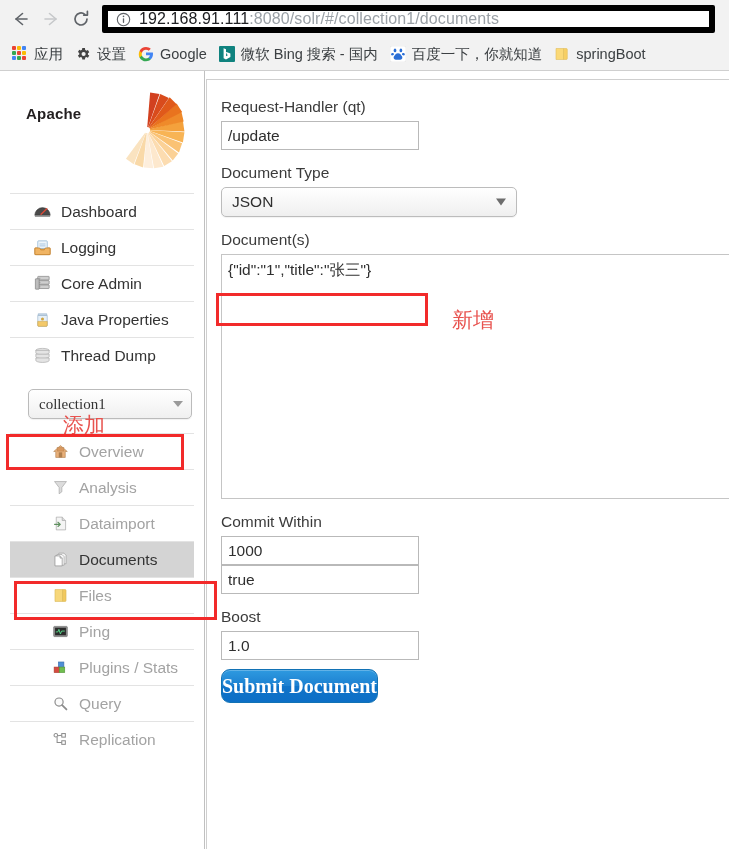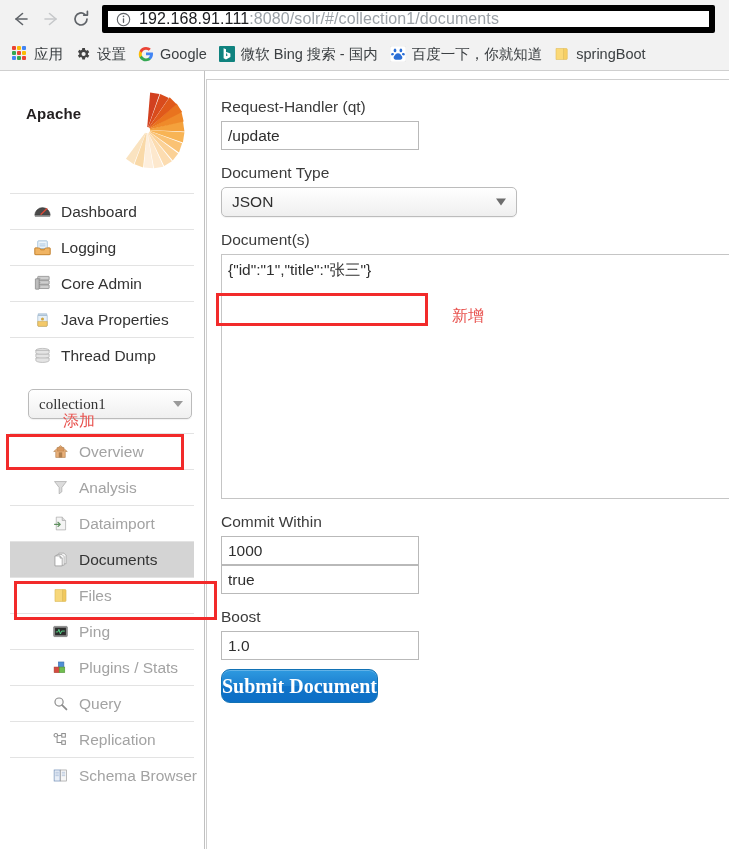--- a/index.html
+++ b/index.html
@@ -166,21 +166,21 @@
     width: 0; height: 0;
     border-left: 5px solid transparent;
     border-right: 5px solid transparent;
     border-top: 6px solid #9a9a9a;
   }
 
   
   .anno-label {
     position: absolute;
     color: #e8534f;
-    font-size: 16px;
+    font-size: 21px;
     font-family: "Liberation Sans", sans-serif;
     white-space: nowrap;
   }
   .anno-box {
     position: absolute;
     border: 3px solid #f22a2a;
     pointer-events: none;
   }
 
   
@@ -611,30 +611,20 @@
           <svg width="17" height="17" viewBox="0 0 20 20">
             <circle cx="4.5" cy="5" r="2.1" fill="none" stroke="#8c8c8c" stroke-width="1.2"></circle>
             <rect x="11.5" y="3" width="4.2" height="4.2" fill="none" stroke="#8c8c8c" stroke-width="1.2"></rect>
             <rect x="11.5" y="11.5" width="4.2" height="4.2" fill="none" stroke="#8c8c8c" stroke-width="1.2"></rect>
             <path d="M6.8 5.6 L11.5 5.1 M6 7 L6 13.6 L11.5 13.6" fill="none" stroke="#8c8c8c" stroke-width="1.2"></path>
           </svg>
         </span>
         <span class="lbl">Replication</span>
       </li>
 
-      <li class="nav-item">
-        <span class="ico">
-          <svg width="17" height="17" viewBox="0 0 20 20">
-            <rect x="2.5" y="3.5" width="7" height="13" fill="#e8eef7" stroke="#6f8db5" stroke-width="0.8"></rect>
-            <rect x="10" y="3.5" width="7" height="13" fill="#f7f7f7" stroke="#9a9a9a" stroke-width="0.8"></rect>
-            <path d="M4 6.2 h4 M4 8.2 h4 M4 10.2 h4 M11.5 6.2 h4 M11.5 8.2 h4 M11.5 10.2 h4" stroke="#9db4d2" stroke-width="0.8"></path>
-          </svg>
-        </span>
-        <span class="lbl">Schema Browser</span>
-      </li>
     </ul>
   </div>
 
   <div class="content">
 
     <div class="field-label">Request-Handler (qt)</div>
     <div class="txt-input">/update</div>
 
     <div class="field-label">Document Type</div>
     <div class="sel-input">

